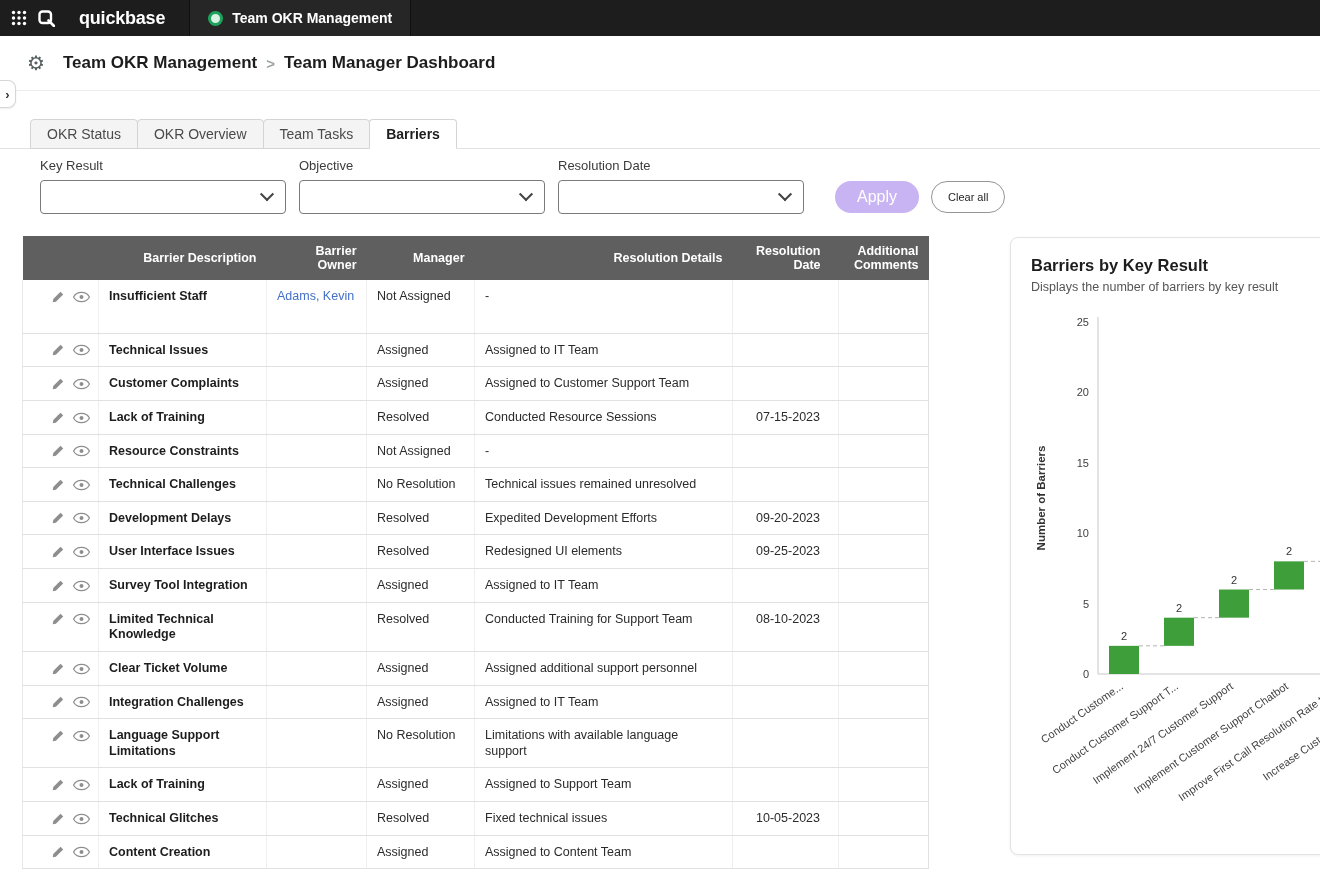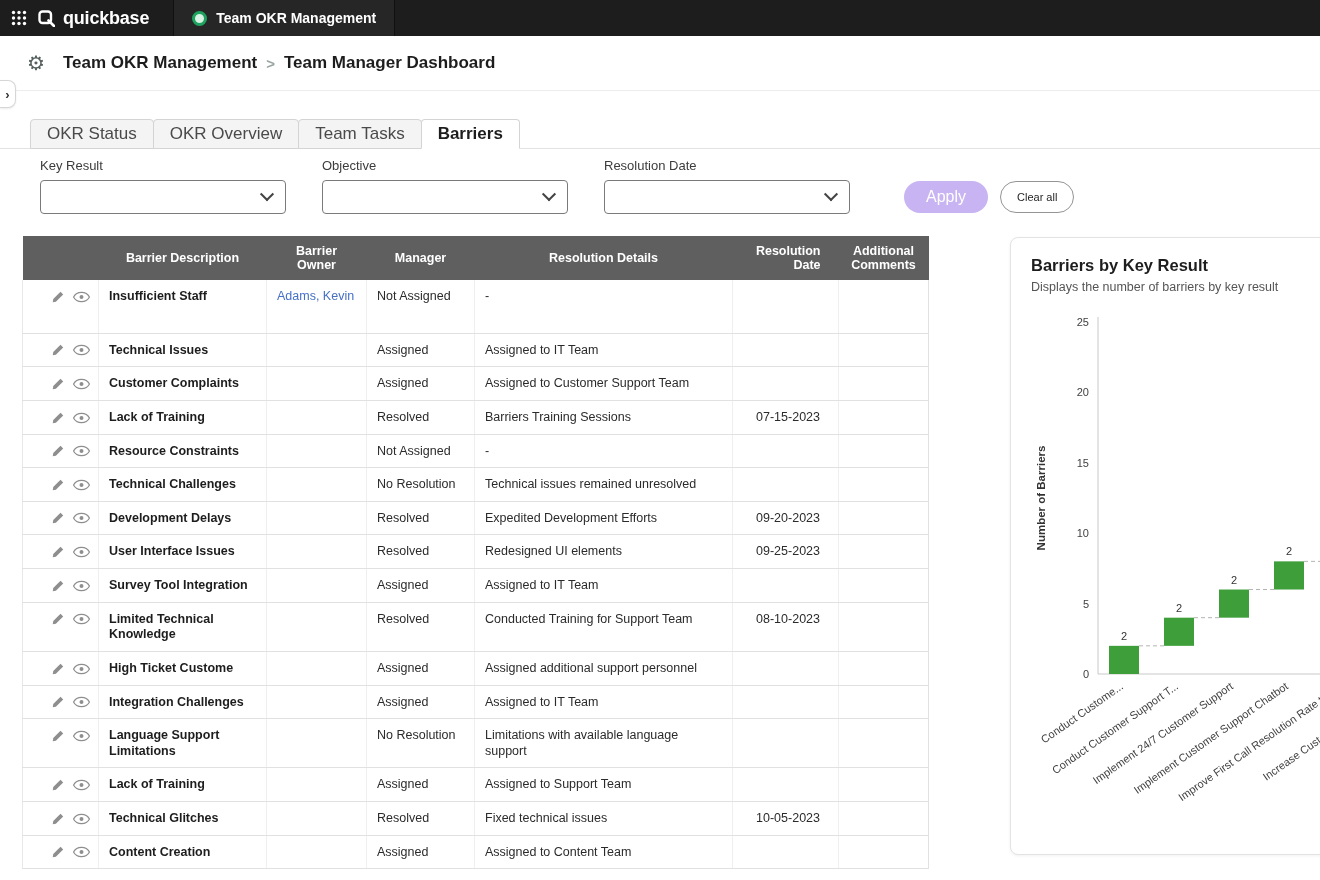--- a/index.html
+++ b/index.html
@@ -3,53 +3,53 @@
 <meta charset="utf-8">
 <style>
   html,body{margin:0;padding:0}
   body{
     width:1320px;height:880px;overflow:hidden;position:relative;
     background:#fff;font-family:"Liberation Sans",sans-serif;color:#222;
   }
   
   .topbar{position:absolute;top:0;left:0;width:100%;height:36px;background:#1d1d1d;display:flex;align-items:center;z-index:5}
   .apps-btn{width:38px;height:36px;display:flex;align-items:center;justify-content:center;cursor:pointer}
-  .brand{display:flex;align-items:center;gap:8px;padding:0 14px 0 0}
+  .brand{display:flex;align-items:center;gap:24px;padding:0 14px 0 0}
   .brand-text{font-weight:bold;font-size:18px;color:#fff;letter-spacing:-.2px}
   .app-tab{height:36px;display:flex;align-items:center;gap:9px;padding:0 18px;background:#262626;border-left:1px solid #101010;border-right:1px solid #101010;margin-left:10px;cursor:pointer}
   .app-tab-icon{width:15px;height:15px;border-radius:50%;background:#d9f2e4;border:3px solid #1ea35f;box-sizing:border-box}
   .app-tab-label{color:#fff;font-weight:bold;font-size:14px;white-space:nowrap}
   .add-btn{position:absolute;left:1082px;top:5px;width:30px;height:26px;background:#4e5233;border:none;border-radius:6px;color:#fff;font-size:17px;line-height:1;display:flex;align-items:center;justify-content:center;cursor:pointer;font-family:inherit}
   .search-box{position:absolute;left:1122px;top:5px;width:240px;height:26px;border:1px solid #6f6f6f;border-radius:14px;background:#242424;display:flex;align-items:center;gap:7px;padding:0 12px;box-sizing:border-box}
   .search-box input{background:transparent;border:none;outline:none;color:#ddd;font-size:13px;width:100%;font-family:inherit}
   .search-box input::placeholder{color:#8f8f8f}
   
   .crumb-bar{position:absolute;top:36px;left:0;width:100%;height:54px;background:#fff;border-bottom:1px solid #ededed;display:flex;align-items:center}
   .gear{margin:0 18px 0 27px;font-size:20px;color:#55615f;line-height:1;cursor:pointer}
   .crumb-app,.crumb-page{font-size:17px;font-weight:bold;color:#1d1d1d;white-space:nowrap}
   .crumb-app{cursor:pointer}
   .crumb-sep{margin:0 9px;color:#9aa5a0;font-size:15px;font-weight:bold}
   .side-handle{position:absolute;left:0;top:80px;width:15px;height:26px;background:#fff;border:1px solid #d6d6d6;border-left:none;border-radius:0 8px 8px 0;display:flex;align-items:center;justify-content:center;font-size:13px;color:#333;font-weight:bold;box-shadow:0 1px 2px rgba(0,0,0,.08);cursor:pointer;z-index:6}
   
   .tabbar{position:absolute;top:119px;left:0;width:100%;height:30px;display:flex;align-items:flex-end;padding-left:30px;box-sizing:border-box;border-bottom:1px solid #e2e2e2}
-  .tab{height:30px;box-sizing:border-box;display:flex;align-items:center;padding:0 16px;background:#f4f4f4;border:1px solid #d4d4d4;border-radius:4px 4px 0 0;font-size:17px;color:#4a4a4a;margin-bottom:-1px;margin-right:-1px;cursor:pointer;white-space:nowrap}
+  .tab{height:30px;box-sizing:border-box;display:flex;align-items:center;padding:0 16px;background:#f4f4f4;border:1px solid #d4d4d4;border-radius:4px 4px 0 0;font-size:14px;color:#4a4a4a;margin-bottom:-1px;margin-right:-1px;cursor:pointer;white-space:nowrap}
   .tab.active{background:#fff;font-weight:bold;color:#1d1d1d;border-bottom-color:#fff;z-index:2}
   
-  .filters{position:absolute;left:40px;top:158px;display:flex;align-items:flex-end;gap:36px}
+  .filters{position:absolute;left:40px;top:158px;display:flex;align-items:flex-end;gap:13px}
   .fgroup{width:246px}
   .flabel{font-size:13px;color:#3c3c3c;margin-bottom:7px}
   .fselect{height:34px;border:1px solid #7a7a7a;border-radius:4px;background:#fff;display:flex;align-items:center;justify-content:flex-end;padding:0 13px;box-sizing:border-box;cursor:pointer}
   .chev{width:8px;height:8px;border-right:2px solid #444;border-bottom:2px solid #444;transform:rotate(45deg) translate(-2px,-2px)}
   .fbuttons{display:flex;gap:12px;margin-left:18px;padding-bottom:1px}
   .btn-apply{height:32px;border:none;border-radius:16px;background:#c8b4f2;color:#fff;font-size:16px;padding:0 22px;font-family:inherit;cursor:pointer}
   .btn-clear{height:32px;border:1px solid #949494;border-radius:16px;background:#fff;color:#1f1f1f;font-size:11px;padding:0 16px;font-family:inherit;cursor:pointer}
   
   .report{position:absolute;left:22px;top:236px;width:906px}
   table{border-collapse:collapse;table-layout:fixed;width:906px;font-size:12.5px}
-  thead th{background:#5f5f5f;color:#fff;font-size:12.5px;font-weight:bold;text-align:center;padding:6px 10px;height:44px;box-sizing:border-box;vertical-align:middle;cursor:pointer}
+  thead th{background:#5f5f5f;color:#fff;font-size:12.5px;font-weight:bold;text-align:right;padding:6px 10px;height:44px;box-sizing:border-box;vertical-align:middle;cursor:pointer}
   thead th.right{text-align:right;padding-right:18px}
   tbody td{border-bottom:1px solid #e1e1e1;border-right:1px solid #efefef;padding:9px 10px 8px;vertical-align:top;color:#2b2b2b;line-height:1.25;overflow:hidden}
   tbody td:first-child{border-left:1px solid #e8e8e8}
   tbody td:last-child{border-right:1px solid #e1e1e1}
   tbody tr:first-child td{padding-bottom:28px}
   .desc-cell{font-weight:bold;color:#1d1d1d;padding-right:4px}
   .owner-link{color:#4570c6;text-decoration:none;cursor:pointer}
   .date-cell{text-align:right;padding-right:18px}
   .icons-cell{text-align:right;padding-right:8px;white-space:nowrap}
   .row-ic{width:14px;height:14px;vertical-align:middle;margin-left:8px;cursor:pointer}
@@ -206,21 +206,21 @@
         <tr>
           <td class="icons-cell"><svg class="row-ic" viewBox="0 0 16 16">
               <path d="M10.9 2.1l3 3L5.6 13.4l-3.6.6.6-3.6z" fill="#8e8e8e"></path>
             </svg><svg class="row-ic eye" viewBox="0 0 18 12">
               <path d="M9 1C5.2 1 2 3.2.6 6 2 8.8 5.2 11 9 11s7-2.2 8.4-5C16 3.2 12.8 1 9 1z" fill="none" stroke="#8e8e8e" stroke-width="1.3"></path>
               <circle cx="9" cy="6" r="2.1" fill="#8e8e8e"></circle>
             </svg></td>
           <td class="desc-cell">Lack of Training</td>
           <td class="owner-cell"></td>
           <td>Resolved</td>
-          <td>Barriers Training Sessions</td>
+          <td>Conducted Resource Sessions</td>
           <td class="date-cell">07-15-2023</td>
           <td></td>
         </tr>
         <tr>
           <td class="icons-cell"><svg class="row-ic" viewBox="0 0 16 16">
               <path d="M10.9 2.1l3 3L5.6 13.4l-3.6.6.6-3.6z" fill="#8e8e8e"></path>
             </svg><svg class="row-ic eye" viewBox="0 0 18 12">
               <path d="M9 1C5.2 1 2 3.2.6 6 2 8.8 5.2 11 9 11s7-2.2 8.4-5C16 3.2 12.8 1 9 1z" fill="none" stroke="#8e8e8e" stroke-width="1.3"></path>
               <circle cx="9" cy="6" r="2.1" fill="#8e8e8e"></circle>
             </svg></td>
@@ -301,21 +301,21 @@
           <td class="date-cell">08-10-2023</td>
           <td></td>
         </tr>
         <tr>
           <td class="icons-cell"><svg class="row-ic" viewBox="0 0 16 16">
               <path d="M10.9 2.1l3 3L5.6 13.4l-3.6.6.6-3.6z" fill="#8e8e8e"></path>
             </svg><svg class="row-ic eye" viewBox="0 0 18 12">
               <path d="M9 1C5.2 1 2 3.2.6 6 2 8.8 5.2 11 9 11s7-2.2 8.4-5C16 3.2 12.8 1 9 1z" fill="none" stroke="#8e8e8e" stroke-width="1.3"></path>
               <circle cx="9" cy="6" r="2.1" fill="#8e8e8e"></circle>
             </svg></td>
-          <td class="desc-cell">High Ticket Custome</td>
+          <td class="desc-cell">Clear Ticket Volume</td>
           <td class="owner-cell"></td>
           <td>Assigned</td>
           <td>Assigned additional support personnel</td>
           <td class="date-cell"></td>
           <td></td>
         </tr>
         <tr>
           <td class="icons-cell"><svg class="row-ic" viewBox="0 0 16 16">
               <path d="M10.9 2.1l3 3L5.6 13.4l-3.6.6.6-3.6z" fill="#8e8e8e"></path>
             </svg><svg class="row-ic eye" viewBox="0 0 18 12">

